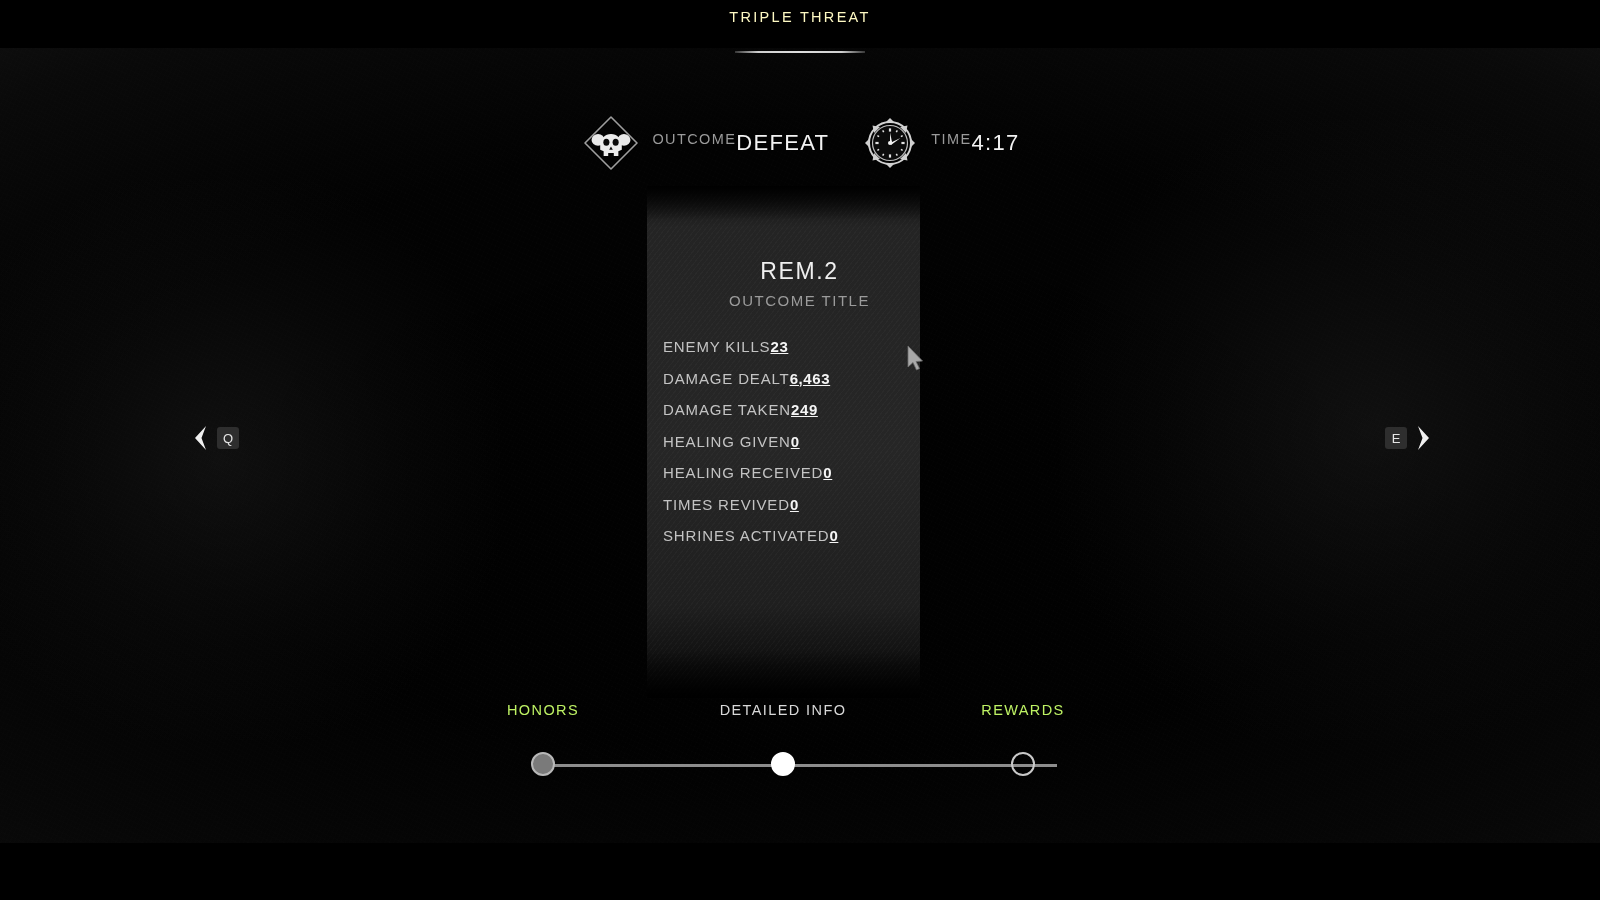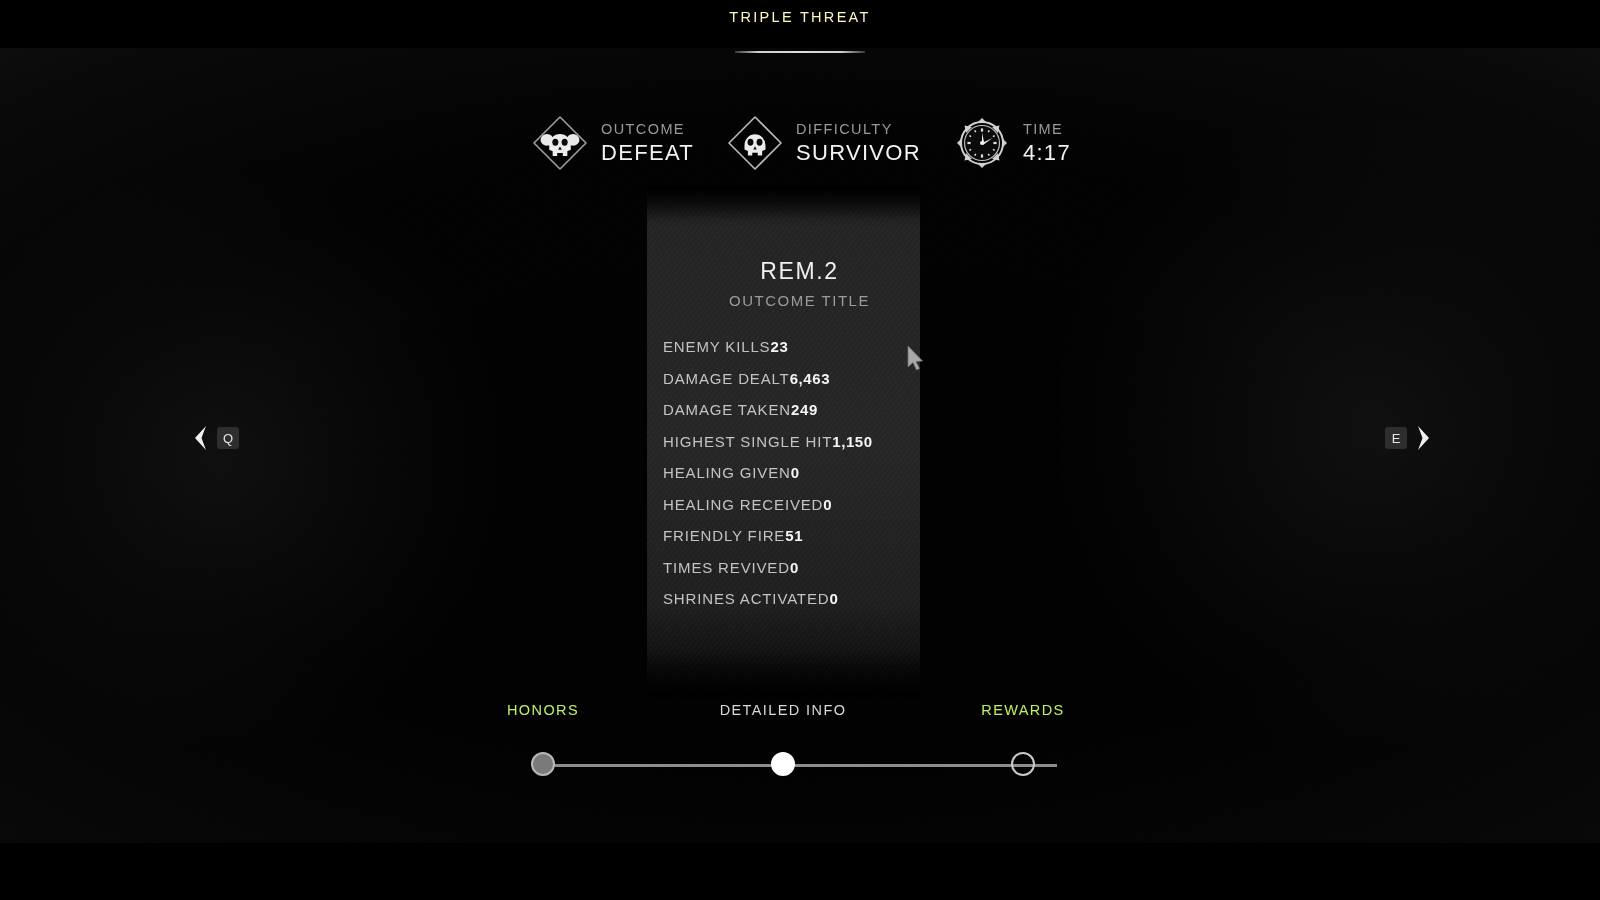--- a/index.html
+++ b/index.html
@@ -123,21 +123,20 @@
   .hstat .ico {
     width: 62px;
     height: 62px;
     flex: 0 0 62px;
     display: flex;
     align-items: center;
     justify-content: center;
   }
   .hstat .txt {
     display: flex;
-    flex-direction: column;
     justify-content: center;
     line-height: 1;
   }
   .hstat .lab {
     color: #9a9a9a;
     font-size: 14.5px;
     letter-spacing: 1.4px;
     margin-bottom: 6px;
   }
   .hstat .val {
@@ -205,20 +204,21 @@
   .stat-row .k {
     color: #c3c3c3;
     font-size: 15px;
     letter-spacing: 0.85px;
   }
   .stat-row .v {
     color: #f5f5f5;
     font-size: 15px;
     letter-spacing: 0.6px;
     font-weight: 700;
+    text-decoration: underline;
   }
 
   
   .sidenav {
     position: absolute;
     top: 425px;
     display: flex;
     align-items: center;
     gap: 9px;
     z-index: 25;
@@ -335,34 +335,26 @@
         </div>
         <div class="stat-row">
           <span class="k">DAMAGE DEALT</span>
           <span class="v">6,463</span>
         </div>
         <div class="stat-row">
           <span class="k">DAMAGE TAKEN</span>
           <span class="v">249</span>
         </div>
         <div class="stat-row">
-          <span class="k">HIGHEST SINGLE HIT</span>
-          <span class="v">1,150</span>
-        </div>
-        <div class="stat-row">
           <span class="k">HEALING GIVEN</span>
           <span class="v">0</span>
         </div>
         <div class="stat-row">
           <span class="k">HEALING RECEIVED</span>
           <span class="v">0</span>
-        </div>
-        <div class="stat-row">
-          <span class="k">FRIENDLY FIRE</span>
-          <span class="v">51</span>
         </div>
         <div class="stat-row">
           <span class="k">TIMES REVIVED</span>
           <span class="v">0</span>
         </div>
         <div class="stat-row">
           <span class="k">SHRINES ACTIVATED</span>
           <span class="v">0</span>
         </div>
       </div>
@@ -377,35 +369,20 @@
             <ellipse cx="43.96" cy="27.92" rx="6.48" ry="5.94" fill="#e9e9e9"></ellipse>
             <path d="M20.2 33.32 a10.8 11.34 0 1 1 21.6 0 l0 4.32 l-3.4560000000000004 1.7280000000000002 l0 4.5360000000000005 l-4.5360000000000005 0 l0 -2.8080000000000003 l-5.6160000000000005 0 l0 2.8080000000000003 l-4.5360000000000005 0 l0 -4.5360000000000005 l-3.4560000000000004 -1.7280000000000002 Z" fill="#ececec"></path>
             <ellipse cx="26.356" cy="30.296" rx="3.024" ry="3.564" fill="#0a0a0a"></ellipse>
             <ellipse cx="35.644" cy="30.296" rx="3.024" ry="3.564" fill="#0a0a0a"></ellipse>
             <path d="M31 34.4 l1.836 3.4560000000000004 l-3.672 0 Z" fill="#0a0a0a"></path>
           </svg>
         </div>
         <div class="txt">
           <div class="lab">OUTCOME</div>
           <div class="val">DEFEAT</div>
-        </div>
-      </div>
-      <div class="hstat">
-        <div class="ico">
-          <svg width="62" height="62" viewBox="0 0 62 62">
-            <path d="M31 5 L57 31 L31 57 L5 31 Z" fill="none" stroke="#bdbdbd" stroke-width="1.6" stroke-linejoin="round"></path>
-            <path d="M20.5 33.2 a10.5 11.025 0 1 1 21 0 l0 4.2 l-3.3600000000000003 1.6800000000000002 l0 4.41 l-4.41 0 l0 -2.7300000000000004 l-5.460000000000001 0 l0 2.7300000000000004 l-4.41 0 l0 -4.41 l-3.3600000000000003 -1.6800000000000002 Z" fill="#ececec"></path>
-            <ellipse cx="26.485" cy="30.26" rx="2.94" ry="3.465" fill="#0a0a0a"></ellipse>
-            <ellipse cx="35.515" cy="30.26" rx="2.94" ry="3.465" fill="#0a0a0a"></ellipse>
-            <path d="M31 34.25 l1.785 3.3600000000000003 l-3.57 0 Z" fill="#0a0a0a"></path>
-          </svg>
-        </div>
-        <div class="txt">
-          <div class="lab">DIFFICULTY</div>
-          <div class="val">SURVIVOR</div>
         </div>
       </div>
       <div class="hstat">
         <div class="ico">
           <svg width="62" height="62" viewBox="0 0 62 62">
             <path d="M31 6 l5 5 l-10 0 Z" fill="#cfcfcf"></path>
             <path d="M31 56 l5 -5 l-10 0 Z" fill="#cfcfcf"></path>
             <path d="M6 31 l5 5 l0 -10 Z" fill="#cfcfcf"></path>
             <path d="M56 31 l-5 5 l0 -10 Z" fill="#cfcfcf"></path>
             <path d="M13.5 13.5 l7.5 1.5 l-6 6 Z" fill="#cfcfcf"></path>

